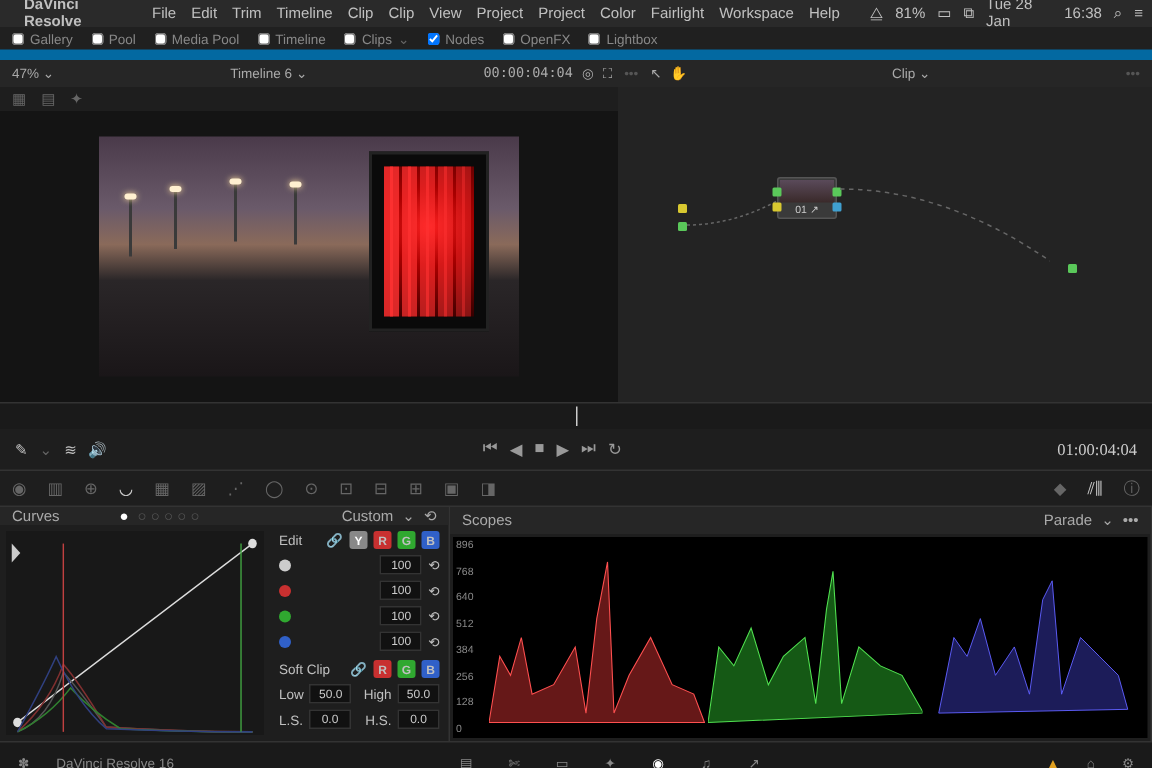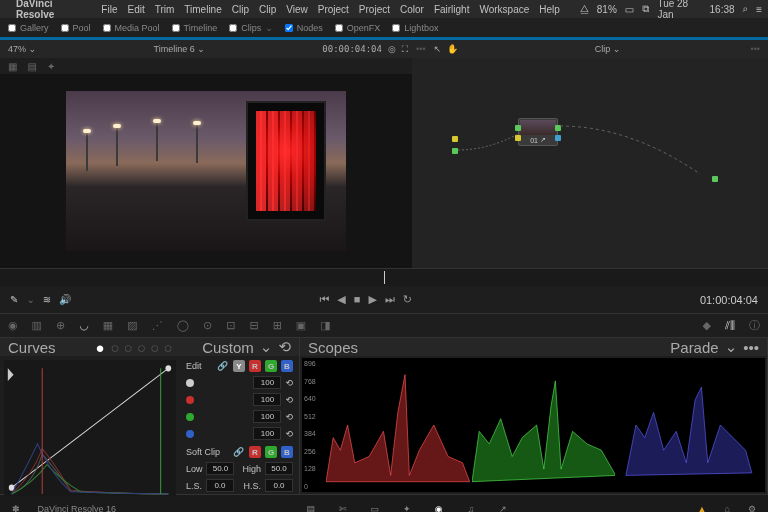--- a/index.html
+++ b/index.html
@@ -2,21 +2,21 @@
 <html><head>
 <meta charset="utf-8">
 <style>
 * { margin: 0; padding: 0; box-sizing: border-box; font-family: -apple-system, "Segoe UI", Arial, sans-serif; }
 body { background: #1a1a1a; color: #c0c0c0; width: 768px; height: 512px; overflow: hidden; font-size: 10px; }
 .menubar { height: 18px; background: #2a2a2a; display: flex; align-items: center; padding: 0 6px; gap: 10px; font-size: 10px; }
 .menubar .apple { font-size: 11px; }
 .menubar .app-name { font-weight: 600; }
 .menubar .spacer { flex: 1; }
 .menubar .status { display: flex; gap: 8px; align-items: center; }
-.toolbar { height: 22px; background: #202020; display: flex; align-items: center; padding: 0 8px; gap: 12px; font-size: 9px; color: #888; border-bottom: 3px solid #0369a1; }
+.toolbar { height: 22px; background: #202020; display: flex; align-items: center; padding: 0 8px; gap: 12px; font-size: 9px; color: #888; border-bottom: 7px solid #0369a1; }
 .toolbar .proj { flex: 1; text-align: center; color: #ccc; }
 .toolbar .chk { display: flex; gap: 4px; align-items: center; }
 .toolbar input[type=checkbox] { width: 8px; height: 8px; }
 .viewer-bar { height: 18px; background: #262626; display: flex; align-items: center; padding: 0 8px; font-size: 9px; color: #aaa; }
 .viewer-bar .center { flex: 1; text-align: center; }
 .main-row { display: flex; height: 210px; }
 .viewer { width: 412px; background: #1e1e1e; display: flex; flex-direction: column; }
 .viewer-img { flex: 1; display: flex; align-items: center; justify-content: center; background: #141414; position: relative; }
 .viewer-canvas { width: 280px; height: 160px; background: linear-gradient(to bottom, #4a3a4a 0%, #6a5a6a 30%, #8a6a5a 45%, #2a2628 60%, #1a1618 100%); position: relative; overflow: hidden; }
 .billboard { position: absolute; right: 20px; top: 10px; width: 80px; height: 120px; background: #0a0a0a; border: 2px solid #222; }
@@ -28,26 +28,26 @@
 .nodes { flex: 1; background: #232323; position: relative; }
 .node-canvas { position: relative; height: 192px; }
 .node { position: absolute; width: 40px; height: 28px; background: #3a3a3a; border: 1px solid #555; border-radius: 2px; font-size: 7px; color: #ccc; display: flex; align-items: flex-end; justify-content: center; padding-bottom: 1px; }
 .node-thumb { position: absolute; inset: 1px 1px 10px 1px; background: linear-gradient(#5a4a5a, #3a2a2a); }
 .port { position: absolute; width: 6px; height: 6px; border-radius: 1px; }
 .port.g { background: #5ac85a; } .port.y { background: #d8c830; } .port.b { background: #40a0d0; }
 .scrub { height: 18px; background: #1a1a1a; border-top: 1px solid #333; position: relative; }
 .scrub-mark { position: absolute; top: 2px; bottom: 2px; width: 1px; background: #ccc; left: 50%; }
 .trans-bar { height: 28px; background: #1e1e1e; display: flex; align-items: center; padding: 0 10px; gap: 8px; border-bottom: 1px solid #333; }
 .trans-bar .center-controls { flex: 1; display: flex; justify-content: center; gap: 8px; color: #999; font-size: 11px; }
-.trans-bar .tc { font-family: Liberation Sans, sans-serif; font-size: 11px; color: #ccc; margin-left: 40px; }
+.trans-bar .tc { font-family: Liberation Serif, serif; font-size: 11px; color: #ccc; margin-left: 40px; }
 .icon-row { height: 24px; background: #1e1e1e; display: flex; align-items: center; padding: 0 8px; gap: 14px; color: #666; font-size: 11px; border-bottom: 1px solid #333; }
 .icon-row .sep { flex: 1; }
 .lower { display: flex; height: 156px; }
 .panel { background: #1e1e1e; border-right: 1px solid #333; display: flex; flex-direction: column; }
-.panel-hdr { height: 18px; background: #262626; display: flex; align-items: center; padding: 0 8px; font-size: 15px; color: #aaa; }
+.panel-hdr { height: 18px; background: #262626; display: flex; align-items: center; padding: 0 8px; font-size: 10px; color: #aaa; }
 .panel-hdr .right { margin-left: auto; display: flex; gap: 6px; align-items: center; }
 .curves { width: 300px; }
 .curves-body { flex: 1; display: flex; }
 .curve-graph { width: 180px; position: relative; background: #181818; margin: 4px; }
 .edit-col { flex: 1; padding: 4px 6px; font-size: 9px; }
 .edit-row { display: flex; align-items: center; gap: 4px; margin-bottom: 4px; }
 .chip { width: 12px; height: 12px; border-radius: 2px; display: inline-flex; align-items: center; justify-content: center; font-size: 8px; font-weight: 600; }
 .chip.y { background: #888; color: #fff; } .chip.r { background: #c83030; } .chip.g { background: #30a830; } .chip.b { background: #3060c8; }
 .dot { width: 8px; height: 8px; border-radius: 50%; }
 .num-in { width: 28px; background: #111; border: 1px solid #333; color: #ccc; text-align: center; font-size: 8px; padding: 1px; }

